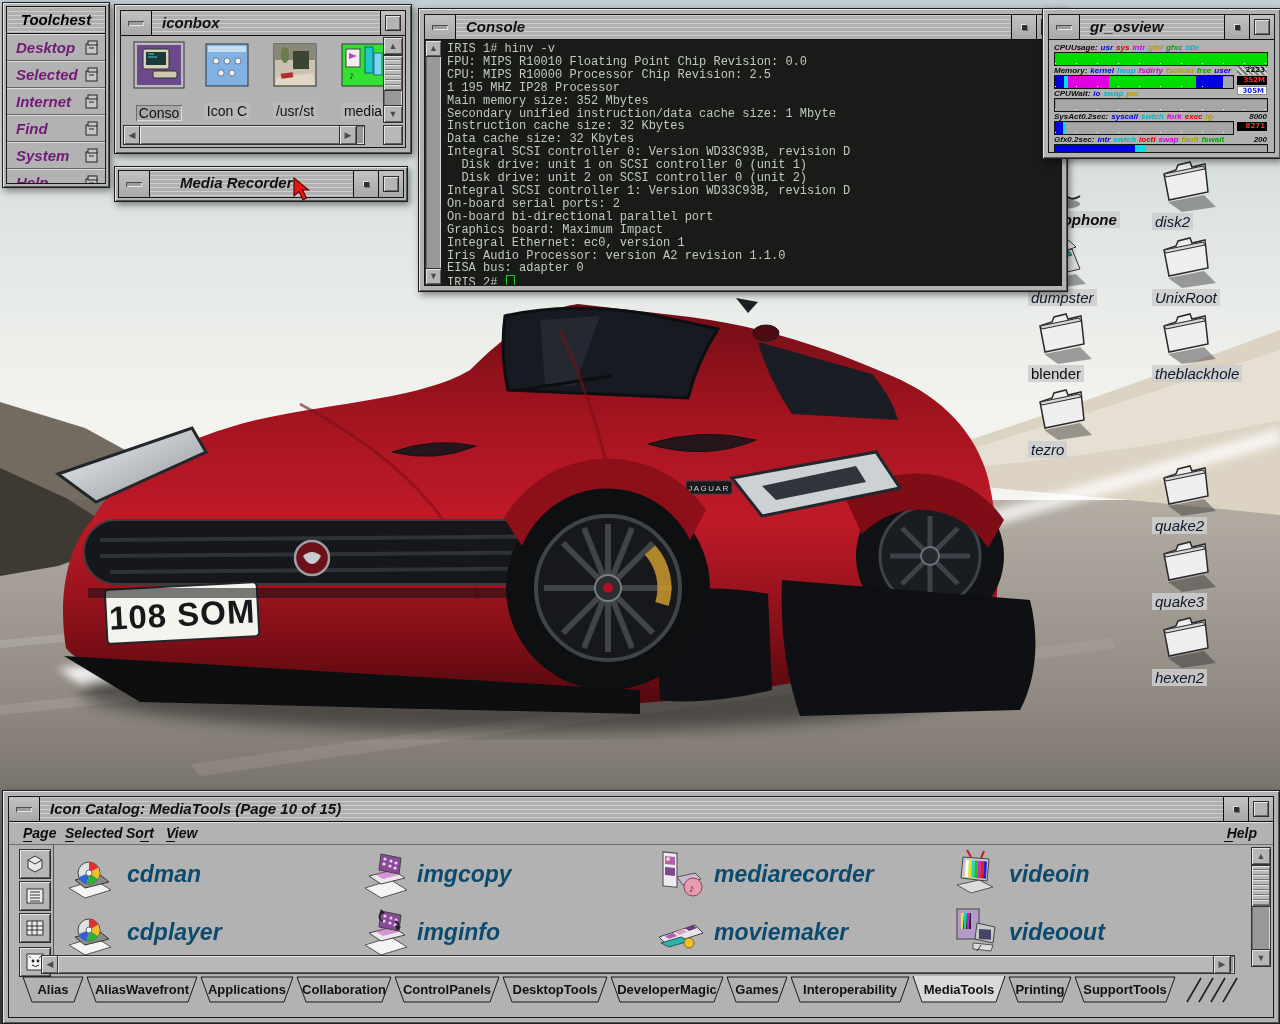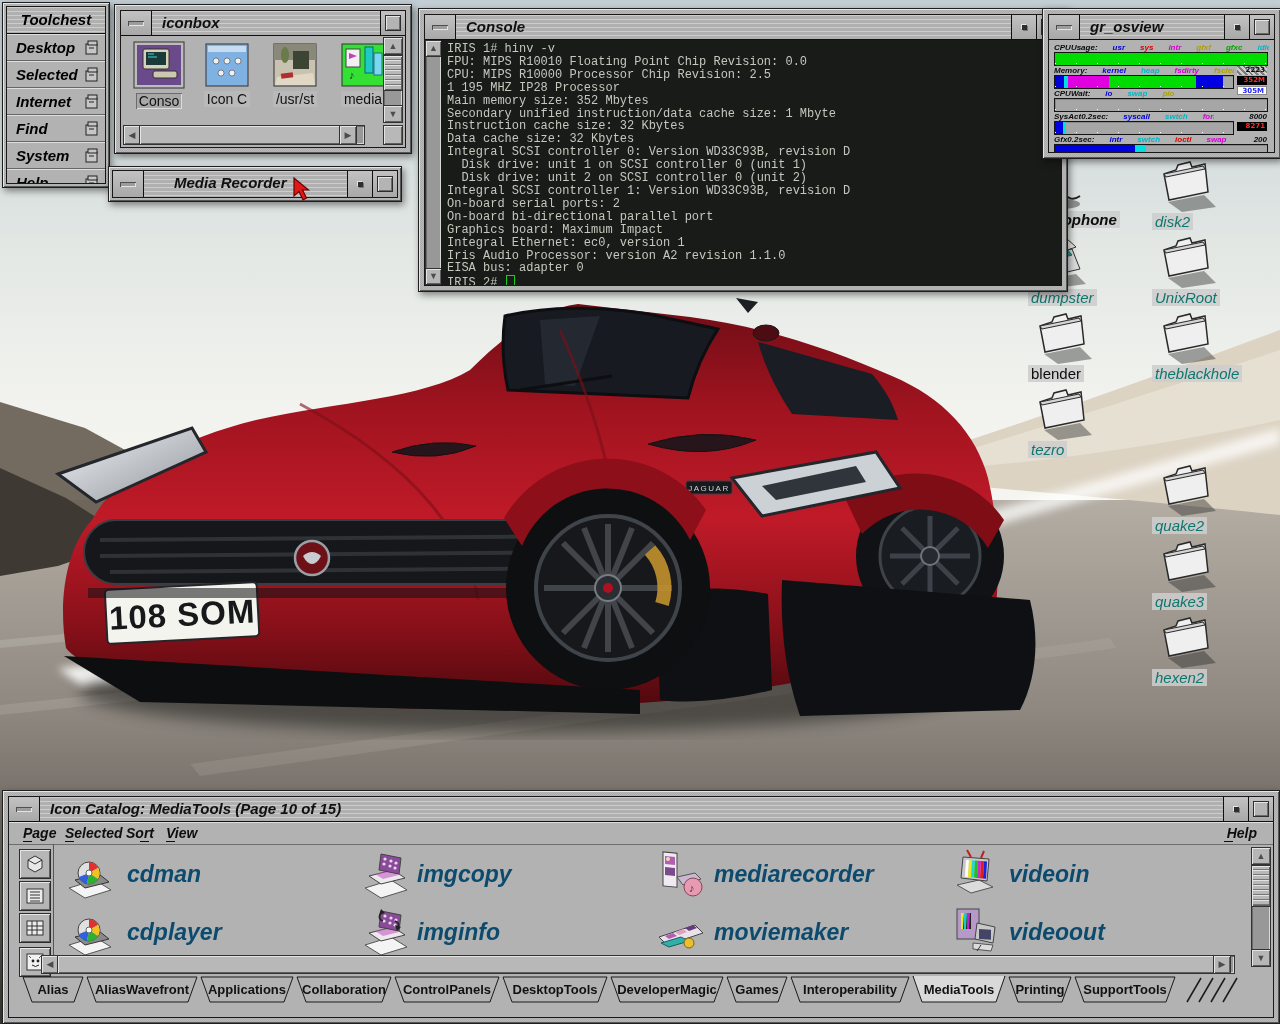--- a/index.html
+++ b/index.html
@@ -32,60 +32,60 @@
     box-shadow:inset 1px 1px 0 #e4e4e4,inset -1px -1px 0 #5e5e5e;}
   .sthumb{position:absolute;background:#b8b8b8;border:1px solid #333;
     box-shadow:inset 1px 1px 0 #e4e4e4,inset -1px -1px 0 #5e5e5e;}
   .ridge{background-image:repeating-linear-gradient(180deg,#b8b8b8 0 3px,#777 3px 4px,#e2e2e2 4px 5px);}
   
   .tc-title{height:26px;text-align:center;font:italic bold 15px/26px "Liberation Sans",sans-serif;
     background:repeating-linear-gradient(180deg,#cdcdcd 0 1px,#b0b0b0 1px 4px);
     border-bottom:1px solid #101010;}
   .tc-item{position:relative;height:25px;display:flex;align-items:center;
     justify-content:space-between;padding:0 7px 0 9px;
-    font:italic bold 15px "Liberation Sans",sans-serif;color:#000000;
+    font:italic bold 15px "Liberation Sans",sans-serif;color:#701a75;
     border-top:1px solid #dedede;border-bottom:1px solid #666;}
   
   .term{position:absolute;background:#191b19;}
   .tline{white-space:pre;font-family:Liberation Mono, monospace;font-size:12px;
     line-height:12.9px;color:#c3c9bd;}
   .cursor{display:inline-block;width:7px;height:11px;border:1px solid #1ecb1e;
     vertical-align:-2px;margin-left:1px;}
   
   .slabel{position:absolute;height:9px;font:italic bold 8px/9px "Liberation Sans",sans-serif;
     color:#0a0a0a;white-space:nowrap;overflow:hidden;}
-  .slabel span{margin-left:15px;}
+  .slabel span{margin-left:3px;}
   .sbar{position:absolute;height:12px;background:#a6a6a6;border:1px solid #141414;
     box-shadow:inset 1px 1px 0 #8a8a8a;display:flex;overflow:hidden;}
   .sbar i{display:block;height:100%;}
   .sbar::after{content:"";position:absolute;left:0;right:0;bottom:1px;height:1px;
     background:repeating-linear-gradient(90deg,#fff 0 1px,transparent 1px 21px);}
   .cb{color:#0000e0}.cc{color:#00b8c8}.cm{color:#d800d8}.cy{color:#b0a000}
   .cr{color:#e00000}.cg{color:#00a800}
   .vb{position:absolute;width:30px;height:9px;font:bold 7px/9px "DejaVu Sans",sans-serif;
     text-align:right;padding-right:2px;box-sizing:border-box;}
   .vb.hatch{background:repeating-linear-gradient(45deg,#d0d0d0 0 2px,#7c7c7c 2px 4px);color:#101010;}
   .vb.redblk{background:#000;color:#ff2a2a;}
   .vb.bluwht{background:#fff;color:#2424ff;border:1px solid #888;}
   .scalelbl{position:absolute;font:bold italic 8px "Liberation Sans",sans-serif;color:#0a0a0a;}
   
   .dicon{position:absolute;width:116px;display:flex;flex-direction:column;align-items:flex-start;}
   .dlabel{margin-top:1px;padding:0 3px;background:rgba(205,205,205,.88);
     font-size:15px;white-space:nowrap;}
-  .dlabel.ref{font-style:italic;color:#0f766e;}
+  .dlabel.ref{font-style:italic;color:#0f172a;}
   .dlabel.boldblk{font-style:italic;font-weight:bold;color:#0c0c0c;}
   .dlabel.plain{color:#0c0c0c;}
   
   .menulbl{position:absolute;font:italic bold 14px "Liberation Sans",sans-serif;color:#0d0d0d;}
   .mn{position:absolute;bottom:-2px;width:9px;height:1px;background:#0d0d0d;}
   .entrylbl{position:absolute;font:italic 600 23px "Liberation Sans",sans-serif;color:#0c4a6e;white-space:nowrap;}
   .toolbtn{position:absolute;left:10px;width:30px;height:28px;background:#b6b6b6;
     border:1px solid #2c2c2c;box-shadow:inset 1px 1px 0 #e6e6e6,inset -1px -1px 0 #5e5e5e;
     display:flex;align-items:center;justify-content:center;}
-  .ibx-label{margin-top:4px;padding:0 3px;background:#b9b9b9;font-size:14px;
+  .ibx-label{margin-top:16px;padding:0 3px;background:#b9b9b9;font-size:14px;
     color:#111;white-space:nowrap;max-width:62px;overflow:hidden;}
   .ibx-item{position:absolute;width:64px;display:flex;flex-direction:column;align-items:center;}
 </style>
 </head>
 <body>
 
 <div id="screen">
 
   <svg width="1280" height="1024" style="position:absolute;left:0;top:0;" viewBox="0 0 1280 1024">
     <defs>
@@ -458,21 +458,21 @@
       <div class="sarr" style="right:2px;top:94px;width:18px;height:16px;">▼</div>
 
       <div class="track" style="left:2px;bottom:2px;height:18px;width:240px;"></div>
       <div class="sarr" style="left:2px;bottom:2px;width:16px;height:18px;">◀</div>
       <div class="sthumb" style="left:18px;bottom:2px;width:200px;height:18px;"></div>
       <div class="sarr" style="left:218px;bottom:2px;width:16px;height:18px;">▶</div>
       <div class="sthumb" style="right:2px;bottom:2px;width:18px;height:18px;"></div>
     </div>
   </div>
 
-  <div class="win" style="left:108px;top:166px;width:292px;height:34px;">
+  <div class="win" style="left:114px;top:166px;width:292px;height:34px;">
     <div class="client" style="inset:3px;">
       <div class="tbar" style="height:100%;border-bottom:none;">
         <div class="tbtn">
             <div class="dash"></div>
           </div>
         <div class="ttl" style="padding-left:30px;">Media Recorder</div>
         <div class="tbtn r">
             <div class="dotb"></div>
           </div>
         <div class="tbtn r">

